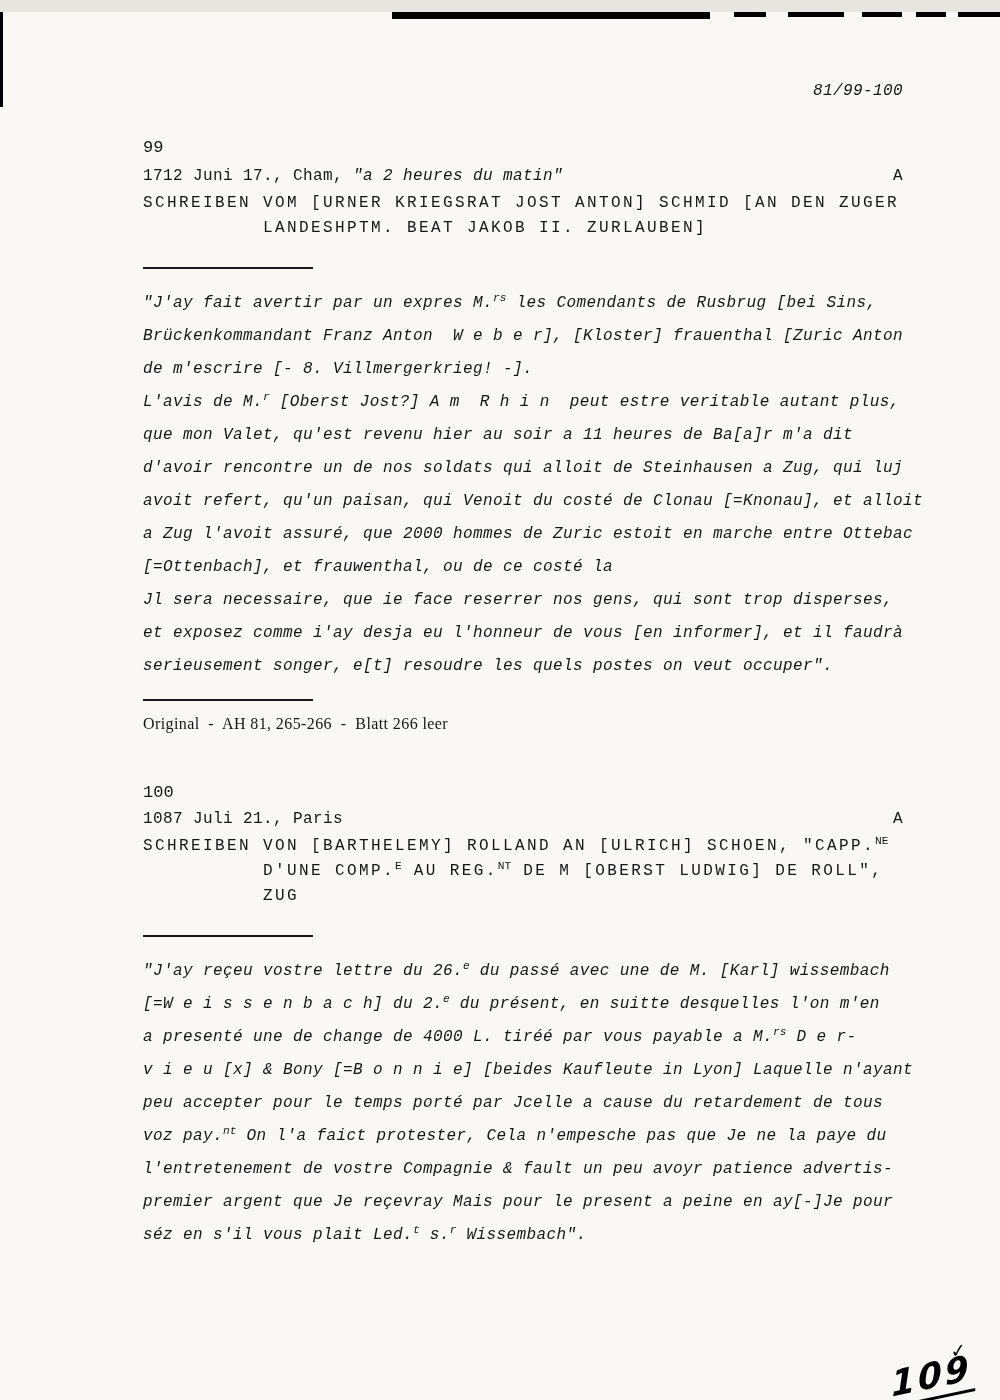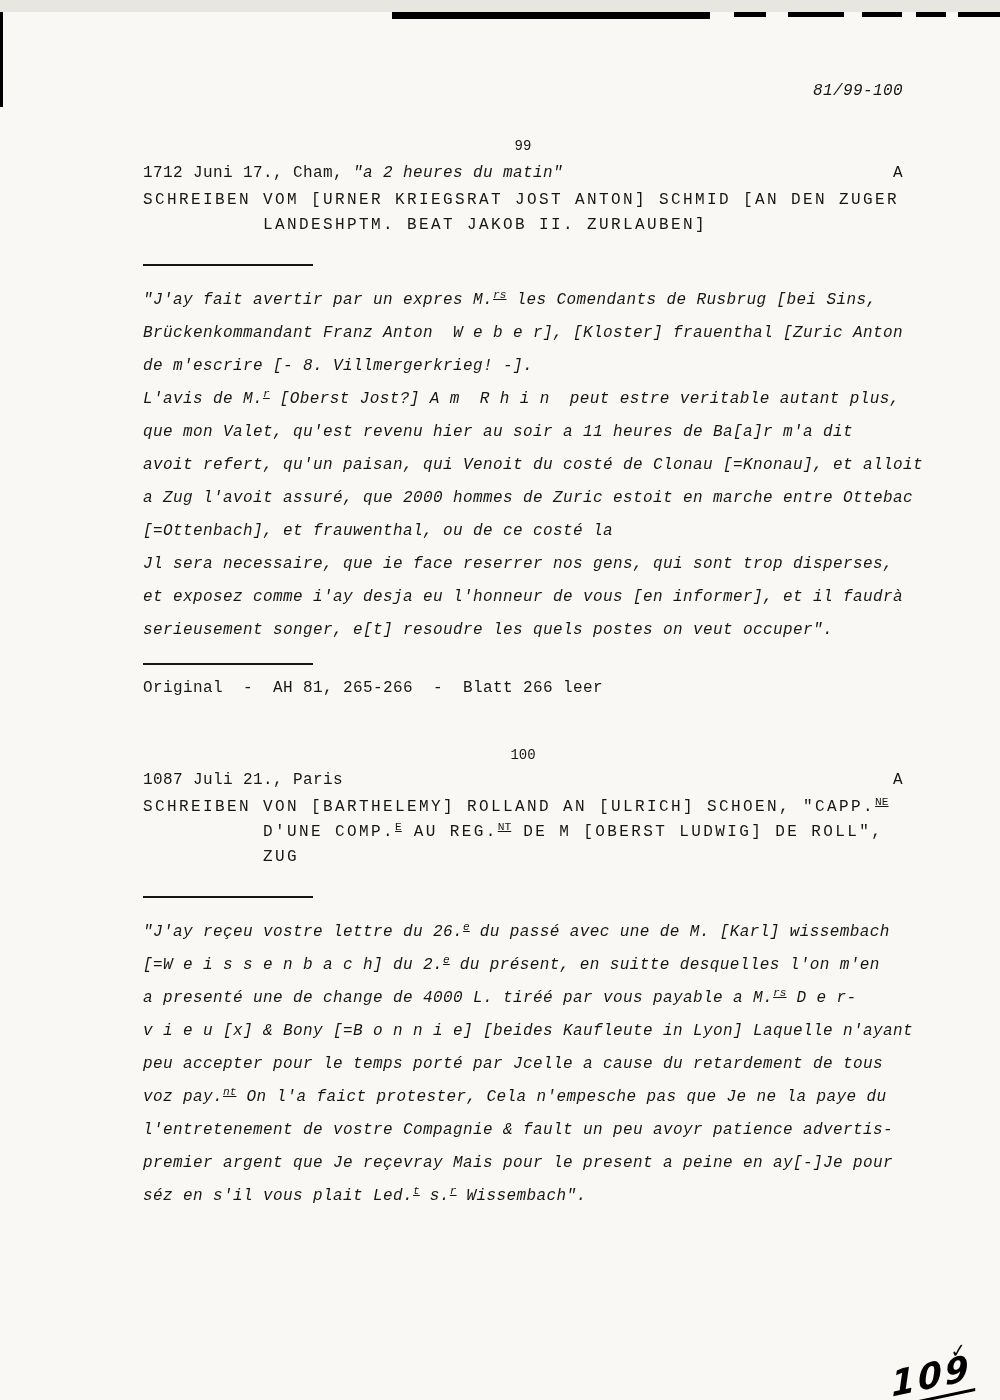--- a/index.html
+++ b/index.html
@@ -14,29 +14,29 @@
     background:var(--paper);
     color:var(--ink);
     font-family:"Liberation Mono","DejaVu Sans Mono",monospace;
     font-size:16px;
     overflow:hidden;
     margin:12px auto;
   }
   .artifact{position:absolute;background:#000;}
   .content{position:relative;margin-left:143px;width:760px;}
   .ref{margin-top:70px;text-align:right;font-style:italic;letter-spacing:.4px;}
-  .entry-number{text-align:center;font-size:14px;margin-top:38px;}
+  .entry-number{font-size:17px;margin-top:38px;}
   .date-row{display:flex;justify-content:space-between;margin-top:10px;letter-spacing:.4px;white-space:pre;}
   .titleblock{margin-top:6px;}
   .title-line{white-space:pre;line-height:25px;letter-spacing:2.4px;}
   .rule{width:170px;border-top:2px solid var(--ink);margin-top:26px;}
   .bodyblock{margin-top:18px;font-style:italic;}
   .body-line{white-space:pre;line-height:33px;letter-spacing:.4px;}
-  .source-line{margin-top:14px;letter-spacing:.4px;white-space:pre;}
-  sup{font-size:.7em;line-height:0;vertical-align:super;letter-spacing:0;text-decoration:underline;}
+  .source-line{margin-top:14px;letter-spacing:.4px;white-space:pre;font-family:Liberation Serif, serif;}
+  sup{font-size:.7em;line-height:0;vertical-align:super;letter-spacing:0;}
   .e100{margin-top:0;}
   .e100 .entry-number{margin-top:50px;}
   .handnote{position:absolute;right:26px;bottom:12px;color:#000;transform:rotate(-12deg);font-family:"DejaVu Sans",sans-serif;}
   .handnote .check{display:block;text-align:right;font-size:19px;font-weight:bold;margin-bottom:-8px;margin-right:4px;transform:rotate(6deg);}
   .handnote .folio{display:inline-block;font-size:35px;font-weight:bold;font-style:italic;letter-spacing:3px;border-bottom:3px solid #000;padding:0 3px 1px;transform:skewX(-10deg);}
 </style>
 </head>
 <body>
 
 <div class="page">
@@ -68,20 +68,21 @@
           <div class="title-line">SCHREIBEN VOM [URNER KRIEGSRAT JOST ANTON] SCHMID [AN DEN ZUGER</div>
           <div class="title-line">          LANDESHPTM. BEAT JAKOB II. ZURLAUBEN]</div>
         </div>
       <div class="rule"></div>
       <div class="bodyblock">
           <div class="body-line">"J'ay fait avertir par un expres M.<sup>rs</sup> les Comendants de Rusbrug [bei Sins,</div>
           <div class="body-line">Brückenkommandant Franz Anton  W e b e r], [Kloster] frauenthal [Zuric Anton</div>
           <div class="body-line">de m'escrire [- 8. Villmergerkrieg! -].</div>
           <div class="body-line">L'avis de M.<sup>r</sup> [Oberst Jost?] A m  R h i n  peut estre veritable autant plus,</div>
           <div class="body-line">que mon Valet, qu'est revenu hier au soir a 11 heures de Ba[a]r m'a dit</div>
+          <div class="body-line">d'avoir rencontre un de nos soldats qui alloit de Steinhausen a Zug, qui luj</div>
           <div class="body-line">avoit refert, qu'un paisan, qui Venoit du costé de Clonau [=Knonau], et alloit</div>
           <div class="body-line">a Zug l'avoit assuré, que 2000 hommes de Zuric estoit en marche entre Ottebac</div>
           <div class="body-line">[=Ottenbach], et frauwenthal, ou de ce costé la</div>
           <div class="body-line">Jl sera necessaire, que ie face reserrer nos gens, qui sont trop disperses,</div>
           <div class="body-line">et exposez comme i'ay desja eu l'honneur de vous [en informer], et il faudrà</div>
           <div class="body-line">serieusement songer, e[t] resoudre les quels postes on veut occuper".</div>
         </div>
       <div class="rule" style="margin-top:16px;"></div>
       <div class="source-line">Original  -  AH 81, 265-266  -  Blatt 266 leer</div>
     </section>

